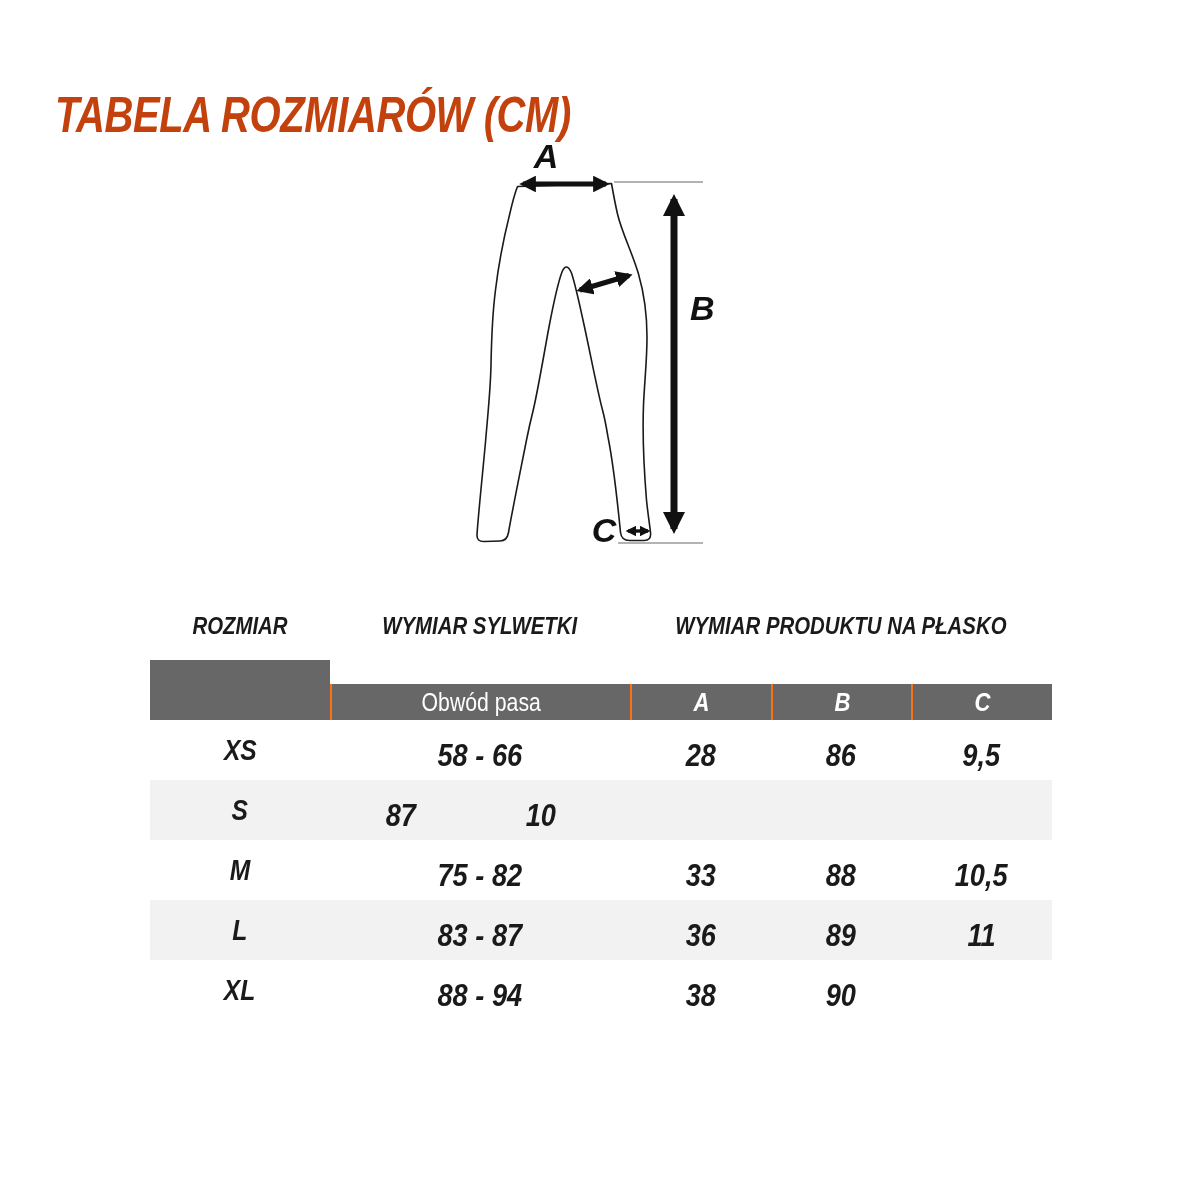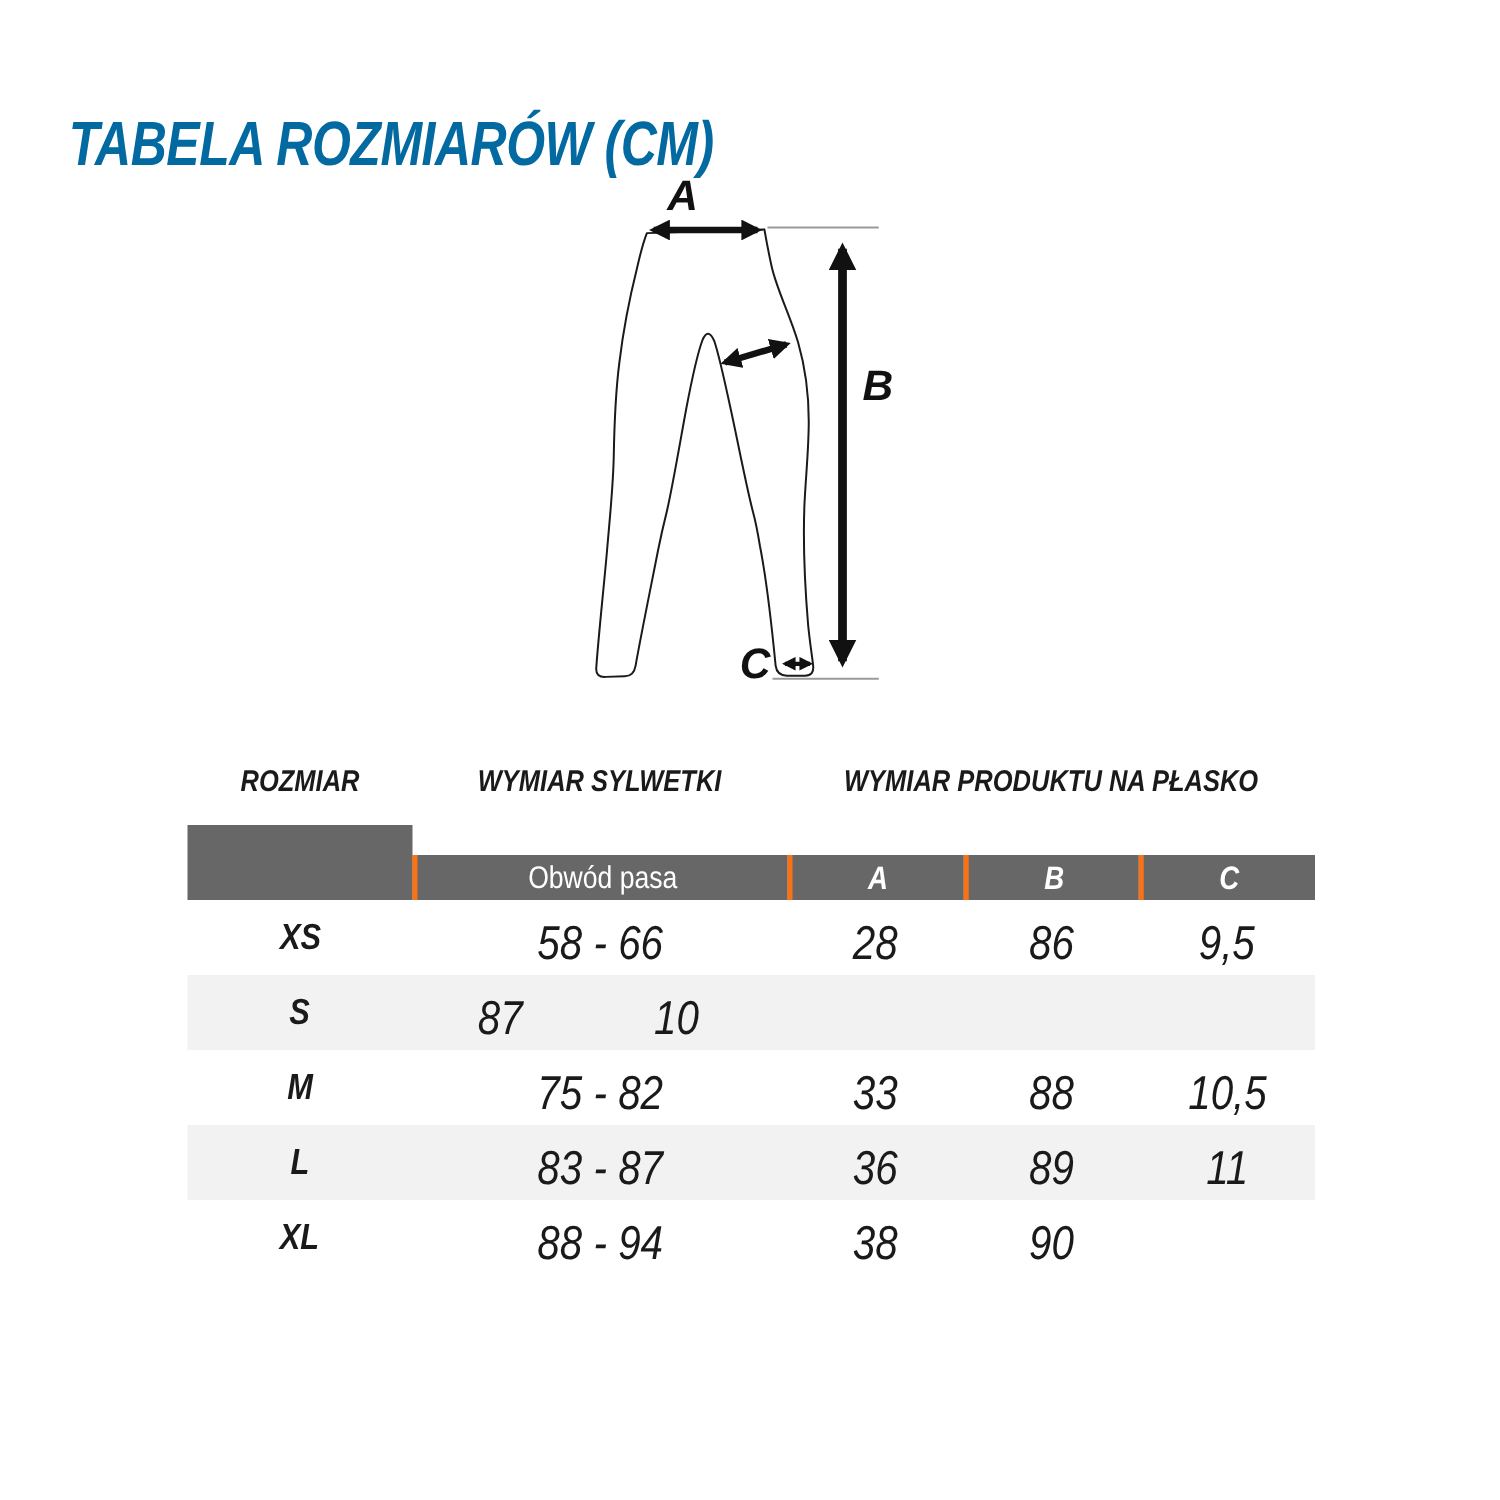--- a/index.html
+++ b/index.html
@@ -7,21 +7,21 @@
     width:1200px; height:1200px; background:#ffffff;
     font-family:"Liberation Sans", sans-serif; color:#1a1a1a;
     overflow:hidden;
   }
   .page { position:relative; width:1200px; height:1200px; }
 
   
   .title {
     position:absolute; left:55px; top:52px;
     font-size:50px; font-weight:bold; font-style:italic;
-    white-space:nowrap; color:#0369a1;
+    white-space:nowrap; color:#c2410c;
   }
   .cond { display:inline-block; transform:scaleX(0.80); transform-origin:left center; letter-spacing:-0.5px; }
   .cond-c { display:inline-block; transform:scaleX(0.85); transform-origin:center center; }
 
   
   .diagram { position:absolute; left:430px; top:118px; }
   .dlabel { font-family:"Liberation Sans", sans-serif; font-size:34px; font-weight:bold; font-style:italic; fill:#111111; }
 
   
   .gh {
@@ -36,26 +36,26 @@
   
   .table { position:absolute; left:150px; top:660px; width:902px; }
   .row { display:flex; height:60px; }
   .cell {
     display:flex; align-items:center; justify-content:center;
     box-sizing:border-box; overflow:hidden; white-space:nowrap;
   }
   .c1 { width:180px;justify-content:center; } .c2 { width:300px; }
   .c3, .c4, .c5 { width:140.6px; }
   .row.header .cell { background:#676767; color:#ffffff; }
-  .row.header .cell + .cell { border-left:4px solid #f97316;margin-top:24px; }
+  .row.header .cell + .cell { border-left:2px solid #f97316;margin-top:24px; }
   .subh { font-size:25px; font-weight:normal; font-style:normal; }
   .abch { font-size:26px; font-weight:bold; font-style:italic; }
   .row.stripe { background:#f2f2f2; }
   .size { font-size:29px; font-weight:bold; font-style:italic; }
-  .val  { font-size:38px; font-weight:normal; font-style:italic;margin-top:11px; }
+  .val  { font-size:32px; font-weight:bold; font-style:italic;margin-top:11px; }
 </style>
 </head>
 <body>
 
 <div class="page">
 
   <h1 class="title"><span class="cond">TABELA ROZMIARÓW (CM)</span></h1>
 
   <svg class="diagram" width="335" height="470" viewBox="430 118 335 470" xmlns="http://www.w3.org/2000/svg">
     <defs>

